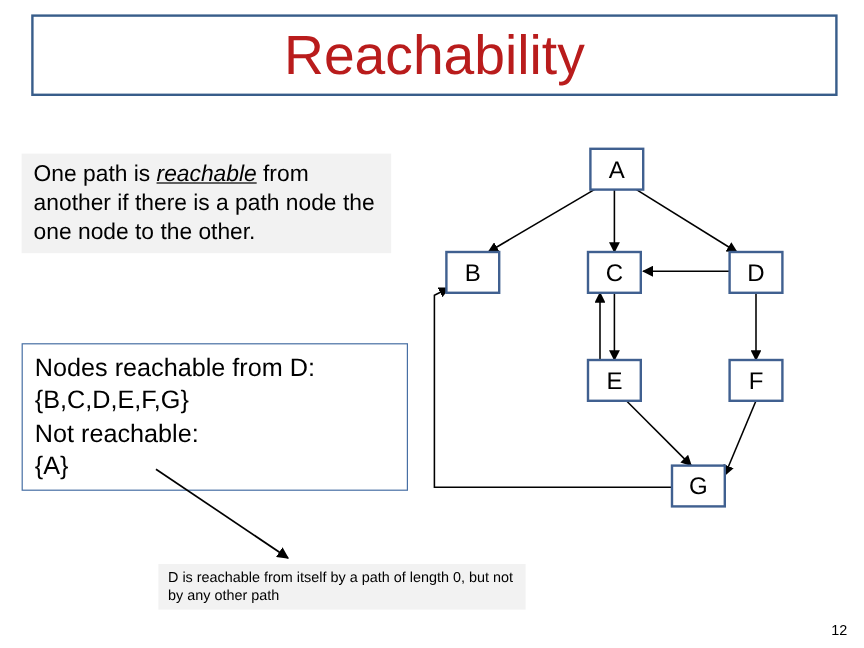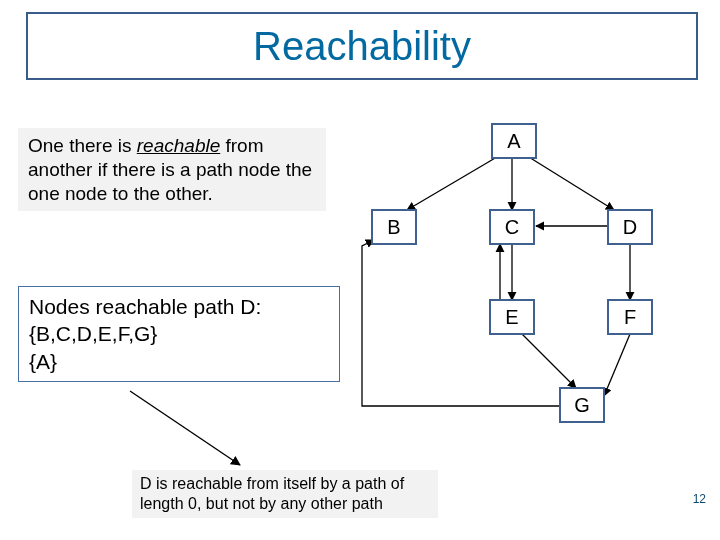--- a/index.html
+++ b/index.html
@@ -1,46 +1,47 @@
 <!DOCTYPE html>
 <html><head>
 <meta charset="utf-8">
 <style>
   html,body{margin:0;padding:0}
   body{width:720px;height:540px;background:#fff;font-family:"Segoe UI","Helvetica Neue",Arial,sans-serif;color:#000;position:relative}
   .slide{position:relative;width:720px;height:540px}
   .title-box{position:absolute;left:26px;top:12px;width:668px;height:64px;border:2px solid #385d8a;display:flex;align-items:center;justify-content:center}
-  .title-box span{font-size:40px;color:#0369a1}
+  .title-box span{font-size:46px;color:#b91c1c}
   .def-box{position:absolute;left:18px;top:128px;width:288px;background:#f2f2f2;padding:6px 10px;font-size:19px;line-height:1.25}
   .def-box u{}
   .ex-box{position:absolute;left:18px;top:286px;width:300px;border:1px solid #476fa4;padding:6px 10px;font-size:21px;line-height:1.3}
-  .note-box{position:absolute;left:132px;top:470px;width:290px;background:#f2f2f2;padding:4px 8px;font-size:16px;line-height:1.25}
-  .pagenum{position:absolute;right:14px;bottom:34px;font-size:12px;color:#0c4a6e}
+  .note-box{position:absolute;left:132px;top:470px;width:290px;background:#f2f2f2;padding:4px 8px;font-size:12px;line-height:1.25}
+  .pagenum{position:absolute;right:14px;bottom:8px;font-size:12px;color:#000000}
   svg{position:absolute}
   .graph{left:352px;top:110px;width:350px;height:360px}
   .graph .node-box{fill:#fff;stroke:#406090;stroke-width:2}
   .graph text{font-size:20px;font-family:inherit}
   .graph .edge{stroke:#000;stroke-width:1.3;fill:none;marker-end:url(#arr)}
   .arrow-annot{left:120px;top:385px;width:220px;height:90px;overflow:visible}
 </style>
 </head>
 <body>
 <div class="slide">
 
 <div class="title-box">
   <span>Reachability</span>
 </div>
 
 <div class="def-box">
-  <span>One there is </span><u><i>reachable</i></u><span> from another if there is a path node the one node to the other.</span>
+  <span>One path is </span><u><i>reachable</i></u><span> from another if there is a path node the one node to the other.</span>
 </div>
 
 <div class="ex-box">
-  <div>Nodes reachable path D:</div>
+  <div>Nodes reachable from D:</div>
   <div>{B,C,D,E,F,G}</div>
+  <div>Not reachable:</div>
   <div>{A}</div>
 </div>
 
 <div class="note-box">
   <span>D is reachable from itself by a path of length 0, but not by any other path</span>
 </div>
 
 <div class="pagenum">12</div>
 
 <svg class="arrow-annot">

